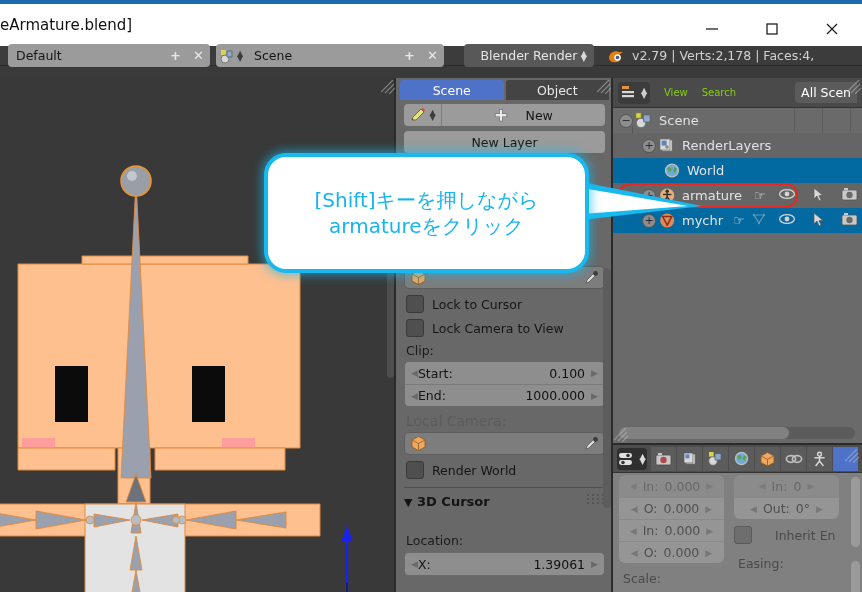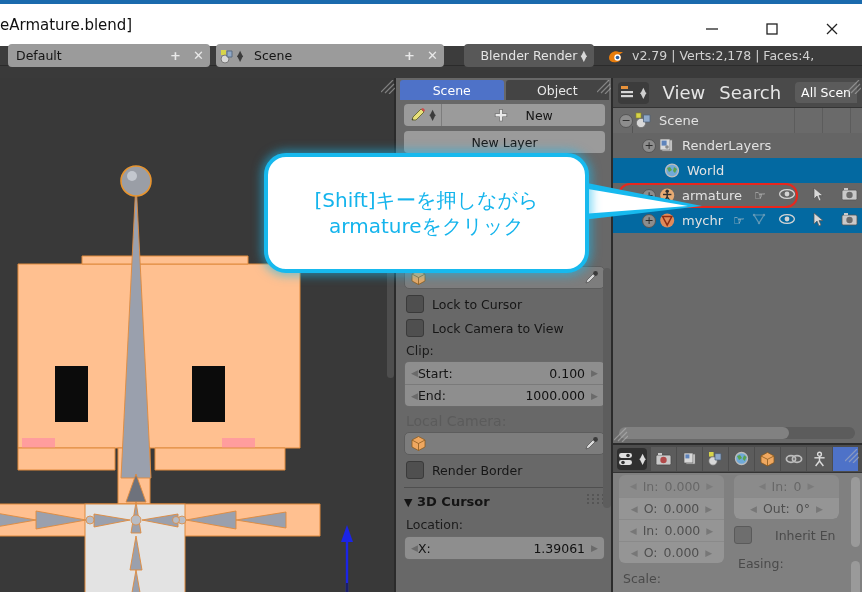--- a/index.html
+++ b/index.html
@@ -135,21 +135,21 @@
     background: #6a6a6a; overflow: hidden;
   }
   .out-header {
     height: 30px; background: #4a4a4a; display: flex; align-items: center;
     padding: 0 5px; gap: 14px; border-bottom: 1px solid #343434;
   }
   .out-hdr-icon {
     width: 32px; height: 22px; background: #3c3c3c; border-radius: 4px;
     display: flex; align-items: center; justify-content: center; gap: 3px;
   }
-  .out-menu { color: #e5e5e5; font-size: 18px; }
+  .out-menu { color: #84cc16; font-size: 10px; }
   .out-allscene {
     background: #5b5b5b; border-radius: 4px 0 0 4px; color: #fff; font-size: 12.5px;
     padding: 3px 6px; white-space: nowrap; margin-left: auto;
   }
   .out-rows { position: relative; }
   .out-row {
     position: relative; height: 25px; display: flex; align-items: center;
     padding-left: 6px; font-size: 13px; color: #e2e2e2;
   }
   .out-row.alt { background: #656565; }
@@ -469,21 +469,21 @@
           <path d="M8.5 8.5 L8.5 15.5" fill="none" stroke="#8a5a20" stroke-width="0.8"></path>
         </svg>
         <svg width="15" height="15" viewBox="0 0 15 15">
           <path d="M2 13 L3 10 L10 3 L12 5 L5 12 Z" fill="#dadada" stroke="#4a4a4a" stroke-width="0.7"></path>
           <circle cx="11.5" cy="3.5" r="2.4" fill="#3b3b3b"></circle>
         </svg>
       </div>
 
       <div class="chkrow">
         <div class="chkbox"></div>
-        <div class="chklabel">Render Border</div>
+        <div class="chklabel">Render World</div>
       </div>
 
       <div class="divider"></div>
 
       <div class="panel-hdr">
         <span><span style="font-size:11px">▼</span>
         <span>3D Cursor</span></span>
         <span class="grip">
           <i></i>
             <i></i>
@@ -493,21 +493,21 @@
             <i></i>
             <i></i>
             <i></i>
             <i></i>
             <i></i>
             <i></i>
             <i></i>
         </span>
       </div>
 
-      <div class="label-lit" style="margin-top:8px">Location:</div>
+      <div class="label-lit" style="margin-top:24px">Location:</div>
       <div class="numgroup" style="margin-top:4px">
         <div class="numfield">
           <span class="ar">◀</span>
           <span class="lab">X:</span>
           <span style="flex:1"></span>
           <span class="val">1.39061</span>
           <span class="ar" style="margin-left:6px">▶</span>
         </div>
       </div>
     </div>

